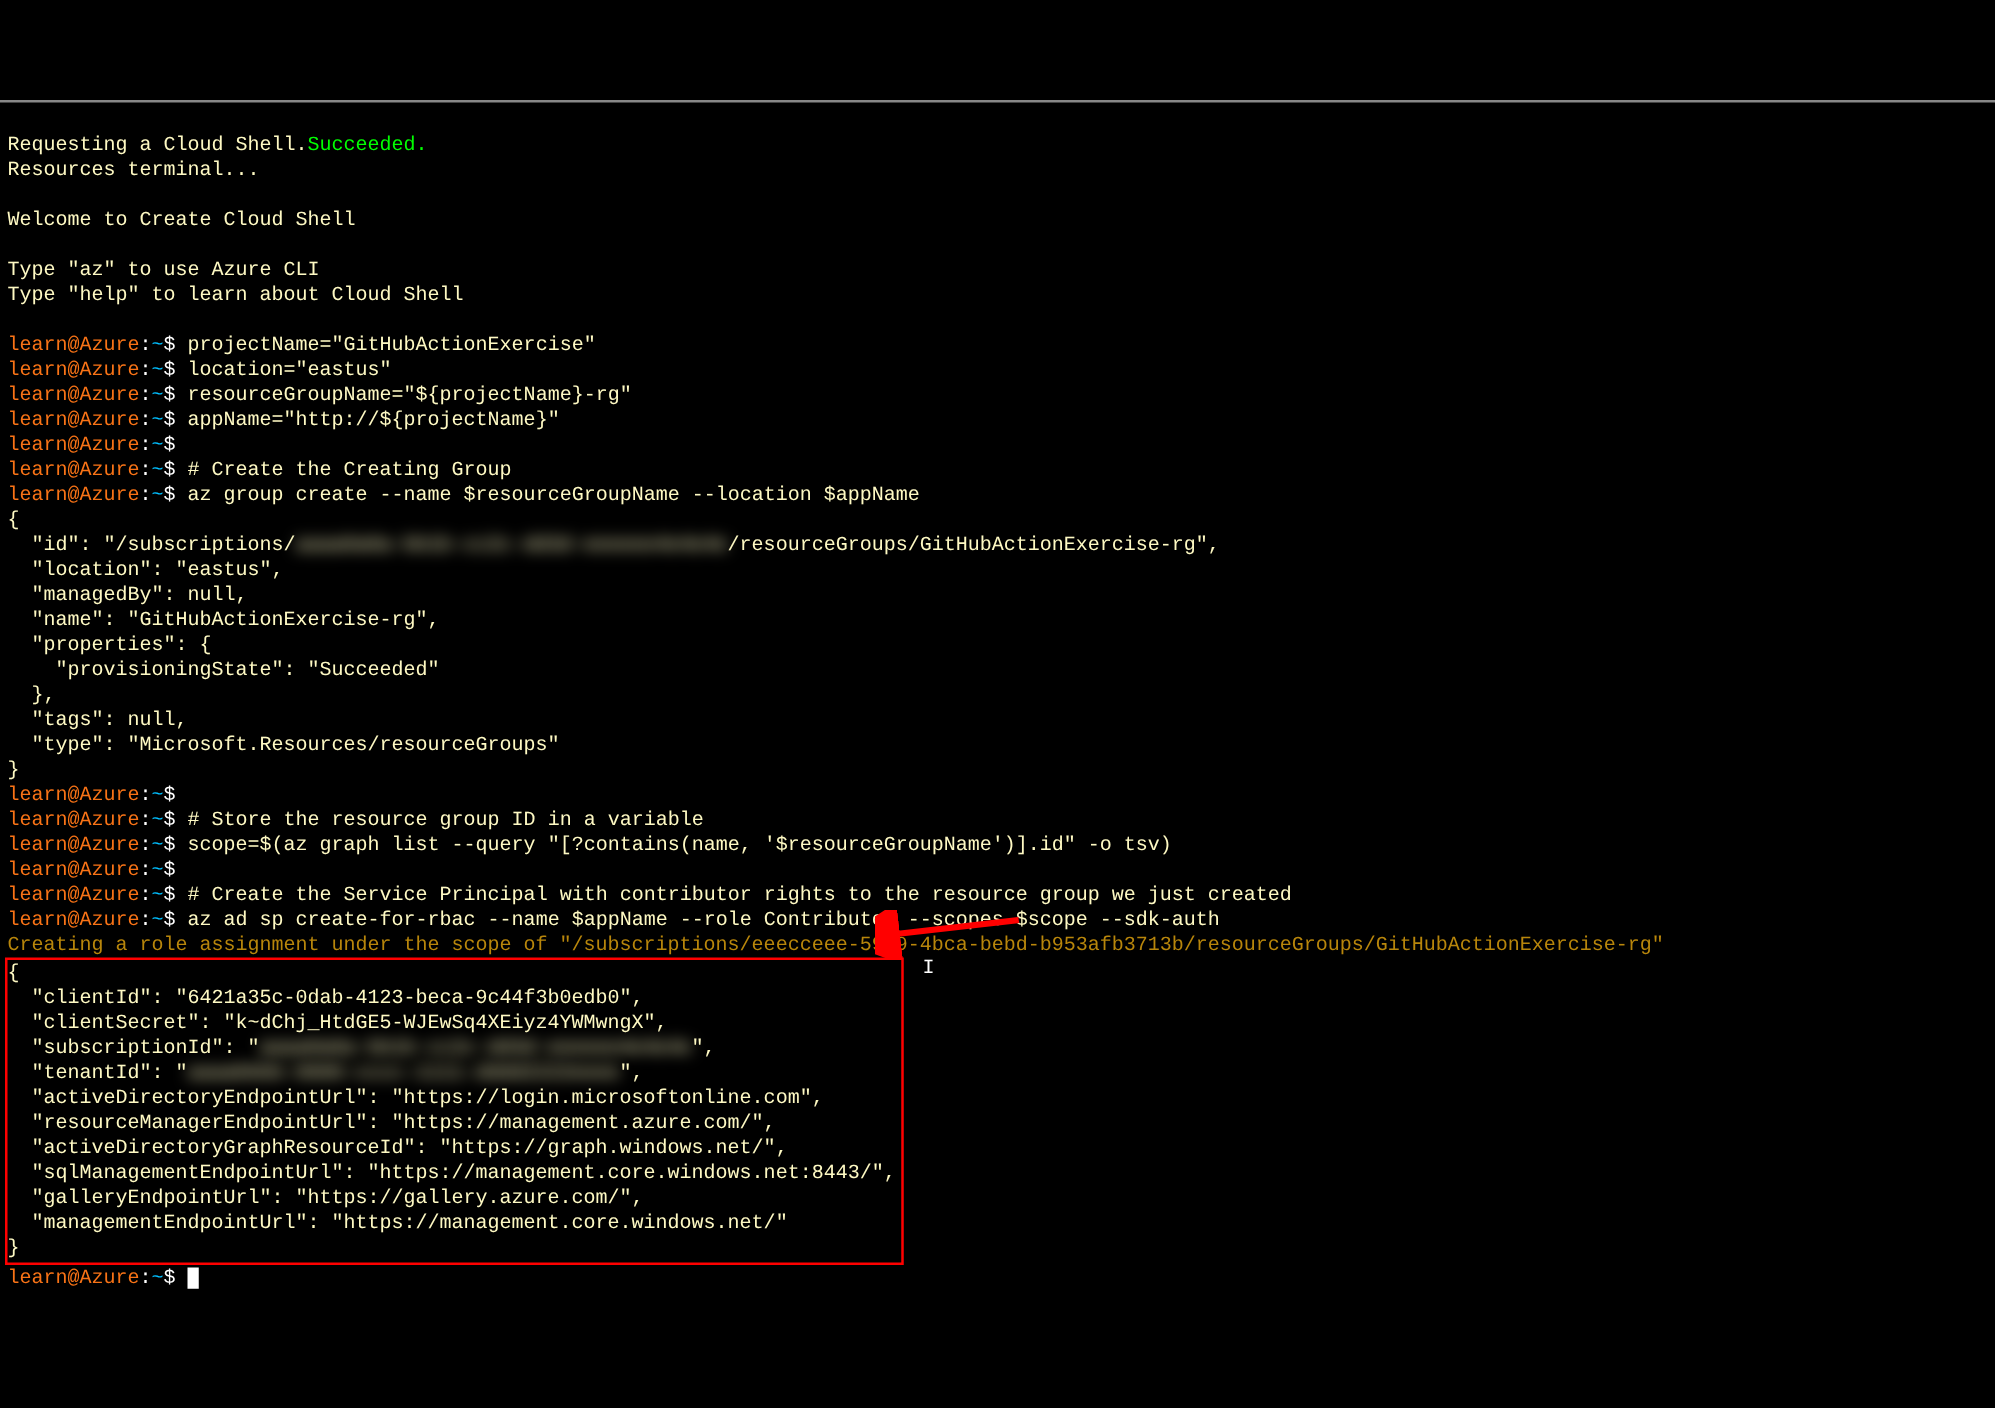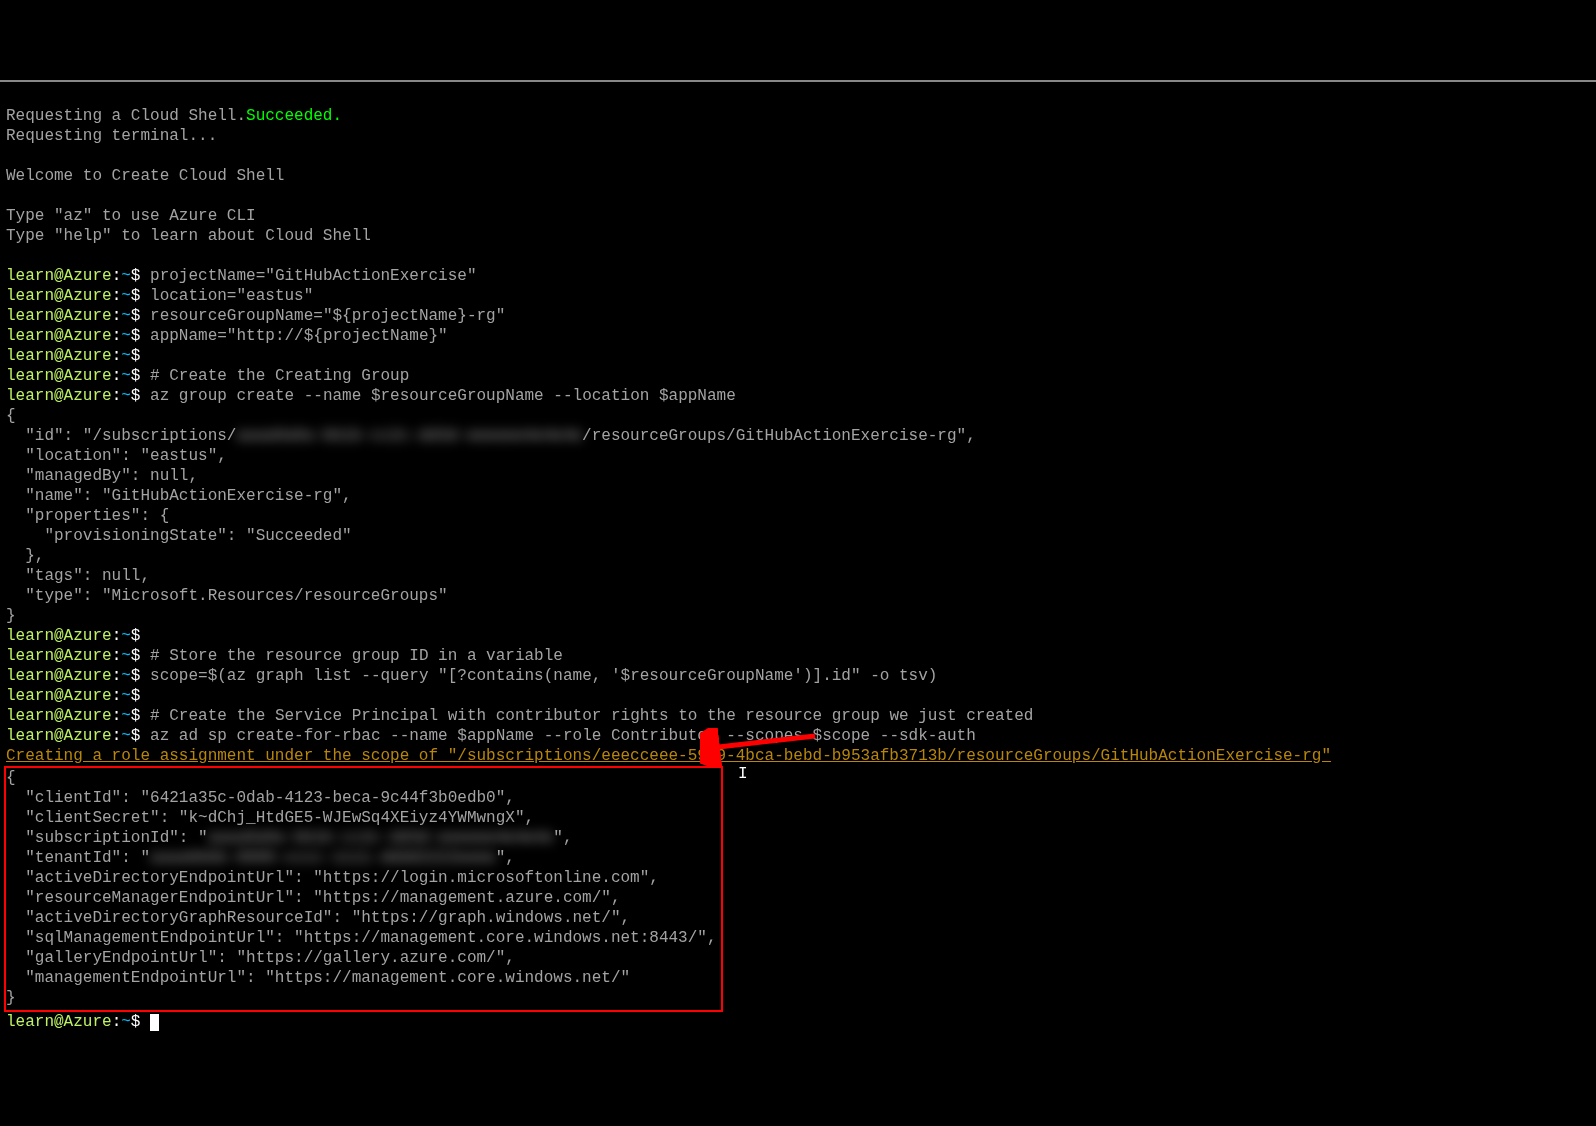--- a/index.html
+++ b/index.html
@@ -10,24 +10,24 @@
     font-family: "Consolas", "Courier New", monospace;
     font-size: 16px;
     line-height: 1.25;
     white-space: pre;
     overflow-x: auto;
   }
   .terminal {
     padding: 4px 6px;
     border-top: 2px solid #888;
   }
-  .white { color: #a3a3a3; }
+  .white { color: #fef9c3; }
   .green { color: #00ff00; text-align: center; }
-  .yellow { color: #b8860b; text-decoration: underline; }
-  .prompt-user { color: #bef264; }
+  .yellow { color: #b8860b; }
+  .prompt-user { color: #f97316; }
   .prompt-path { color: #00bfff; }
   .prompt-sep { color: #ffffff; }
   .redbox {
     border: 2px solid #ff0000;
     display: inline-block;
     padding: 0 4px 2px 0;
     margin-left:-2px;
   }
   .arrow {
     position: absolute;
@@ -55,21 +55,21 @@
     pointer-events: none;
   }
 </style>
 </head>
 <body>
 
 
 
 <div class="terminal">
 <span class="white">Requesting a Cloud Shell.</span><span class="green">Succeeded.</span>
-<span class="white">Requesting terminal...</span>
+<span class="white">Resources terminal...</span>
 
 <span class="white">Welcome to Create Cloud Shell</span>
 
 <span class="white">Type "az" to use Azure CLI</span>
 <span class="white">Type "help" to learn about Cloud Shell</span>
 
 <span class="prompt-user">learn@Azure</span><span class="prompt-sep">:</span><span class="prompt-path">~</span><span class="prompt-sep">$</span><span class="white"> projectName="GitHubActionExercise"</span>
 <span class="prompt-user">learn@Azure</span><span class="prompt-sep">:</span><span class="prompt-path">~</span><span class="prompt-sep">$</span><span class="white"> location="eastus"</span>
 <span class="prompt-user">learn@Azure</span><span class="prompt-sep">:</span><span class="prompt-path">~</span><span class="prompt-sep">$</span><span class="white"> resourceGroupName="${projectName}-rg"</span>
 <span class="prompt-user">learn@Azure</span><span class="prompt-sep">:</span><span class="prompt-path">~</span><span class="prompt-sep">$</span><span class="white"> appName="http://${projectName}"</span>

